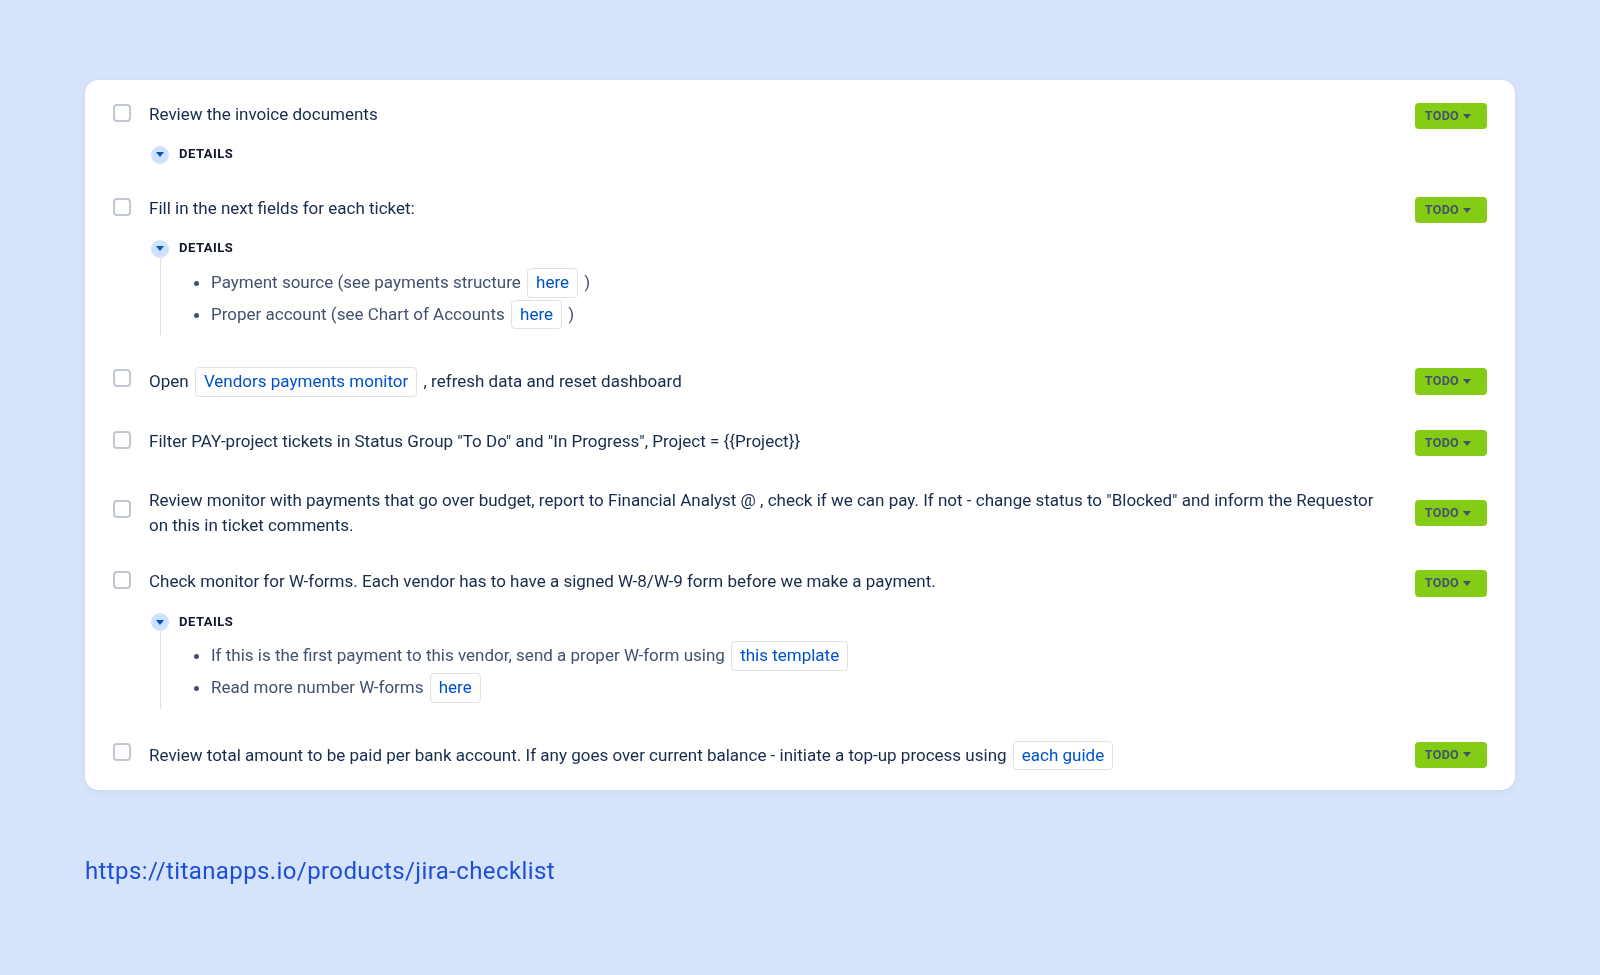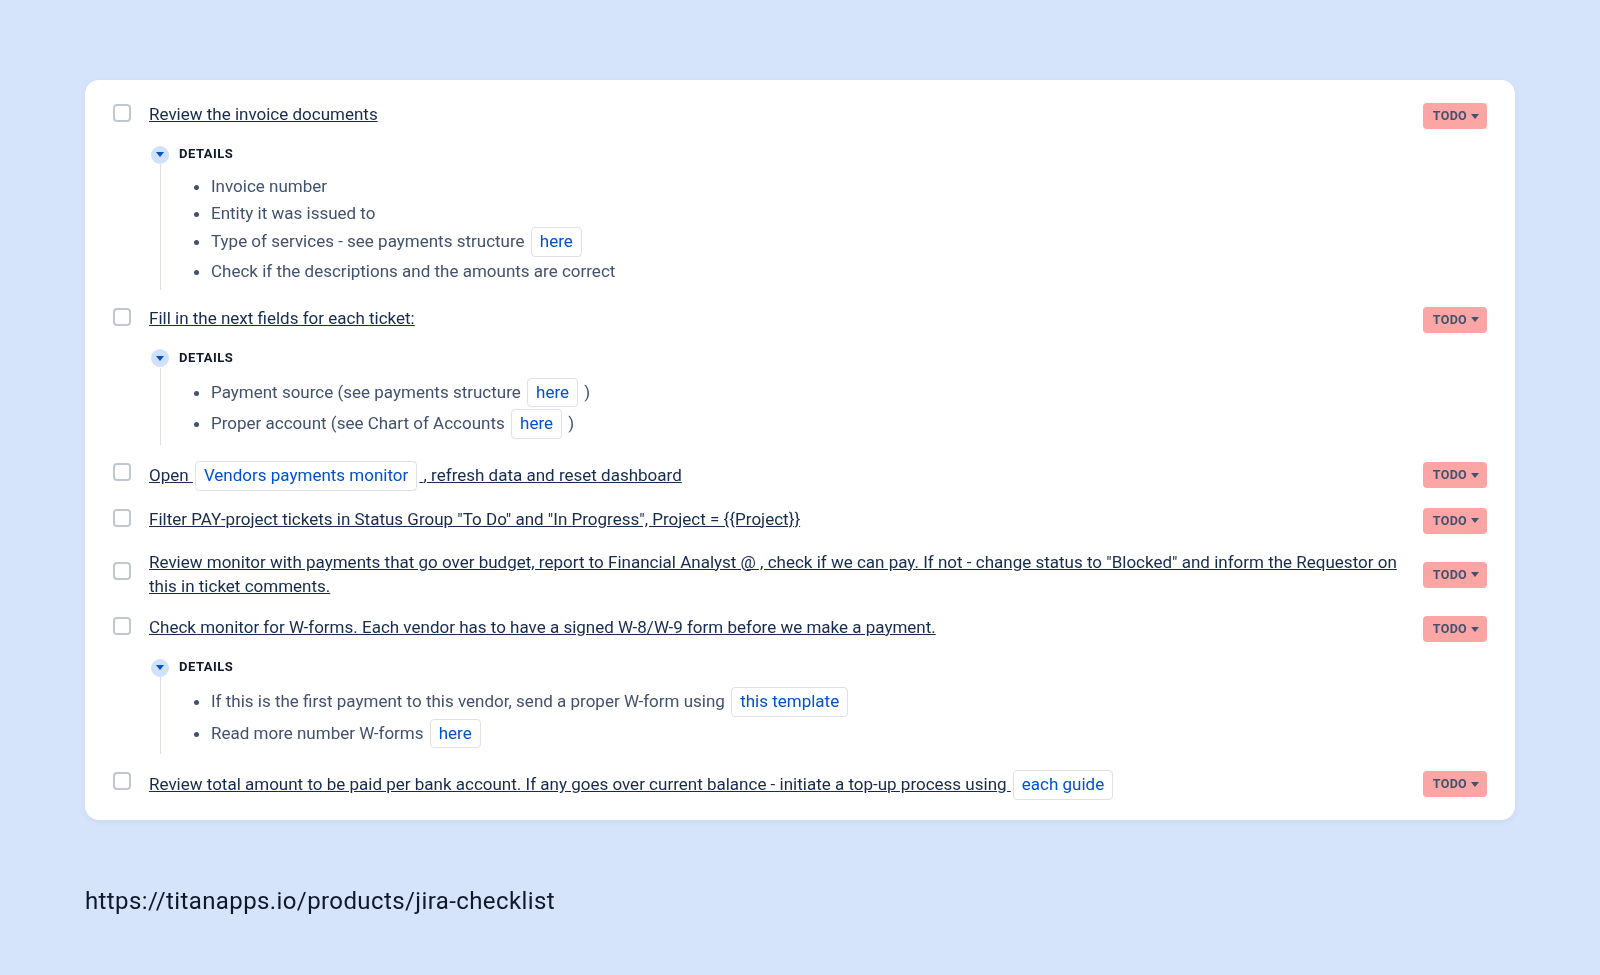--- a/index.html
+++ b/index.html
@@ -16,47 +16,47 @@
   .card {
     background: #fff;
     border-radius: 14px;
     padding: 22px 28px 20px 28px;
     box-shadow: 0 2px 6px rgba(9,30,66,0.06);
   }
   .item {
     display: flex;
     align-items: flex-start;
     gap: 18px;
-    margin-top: 16px;
+    margin-top: 32px;
   }
   .item:first-child { margin-top: 0; }
   .checkbox {
     width: 18px;
     height: 18px;
     border: 2px solid #c1c7d0;
     border-radius: 4px;
     flex: 0 0 18px;
     margin-top: 2px;
     background: #fff;
   }
   .item-body { flex: 1; }
   .title-row {
     display: flex;
     align-items: flex-start;
     justify-content: space-between;
     gap: 20px;
   }
-  .title-text { flex: 1; color: #172b4d; text-decoration: underline; }
+  .title-text { flex: 1; color: #172b4d; }
   .status-badge {
-    background: #fca5a5;
+    background: #84cc16;
     color: #42526e;
     font-size: 12.5px;
     font-weight: 700;
     letter-spacing: 0.3px;
-    padding: 4px 8px 4px 10px;
+    padding: 4px 16px 4px 10px;
     border-radius: 4px;
     display: inline-flex;
     align-items: center;
     gap: 4px;
     flex-shrink: 0;
     margin-top: 1px;
   }
   .chev-down {
     display: inline-block;
     width: 0; height: 0;
@@ -105,21 +105,21 @@
   .link-chip {
     display: inline-block;
     color: #0052cc;
     border: 1px solid #dfe1e6;
     border-radius: 4px;
     padding: 1px 8px 2px 8px;
     margin: 0 2px;
   }
   .source-url {
     margin-top: 64px;
-    color: #0f172a;
+    color: #1d4ed8;
     font-size: 24px;
     letter-spacing: 0.4px;
   }
 </style>
 </head>
 <body>
 
 <div class="card">
 
   <div class="item">
@@ -132,32 +132,20 @@
           <span class="chev-down"></span>
         </div>
       </div>
       <div class="details-block">
         <div class="details-head">
           <span class="details-toggle">
               <span class="chev"></span>
             </span>
           <span class="details-label">DETAILS</span>
         </div>
-        <div class="details-content">
-          <ul>
-            <li>Invoice number</li>
-            <li>Entity it was issued to</li>
-            <li>
-              <span>Type of services - see payments structure </span>
-              <span class="link-chip">here</span>
-              <span></span>
-            </li>
-            <li>Check if the descriptions and the amounts are correct</li>
-          </ul>
-        </div>
       </div>
     </div>
   </div>
 
   <div class="item">
     <div class="checkbox"></div>
     <div class="item-body">
       <div class="title-row">
         <div class="title-text">Fill in the next fields for each ticket:</div>
         <div class="status-badge">

